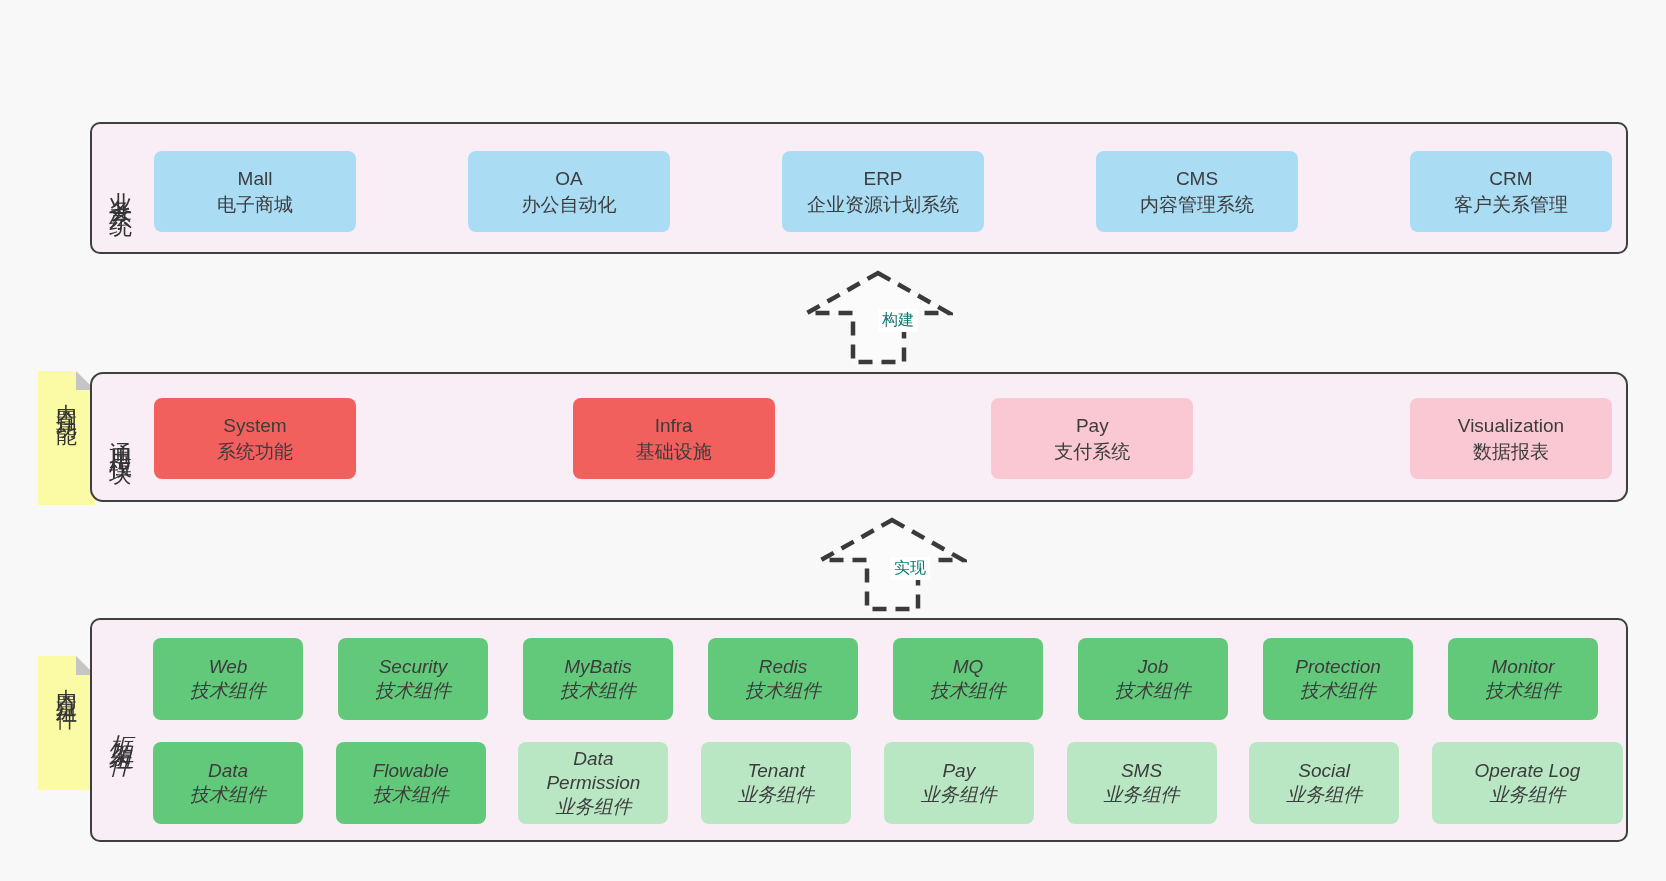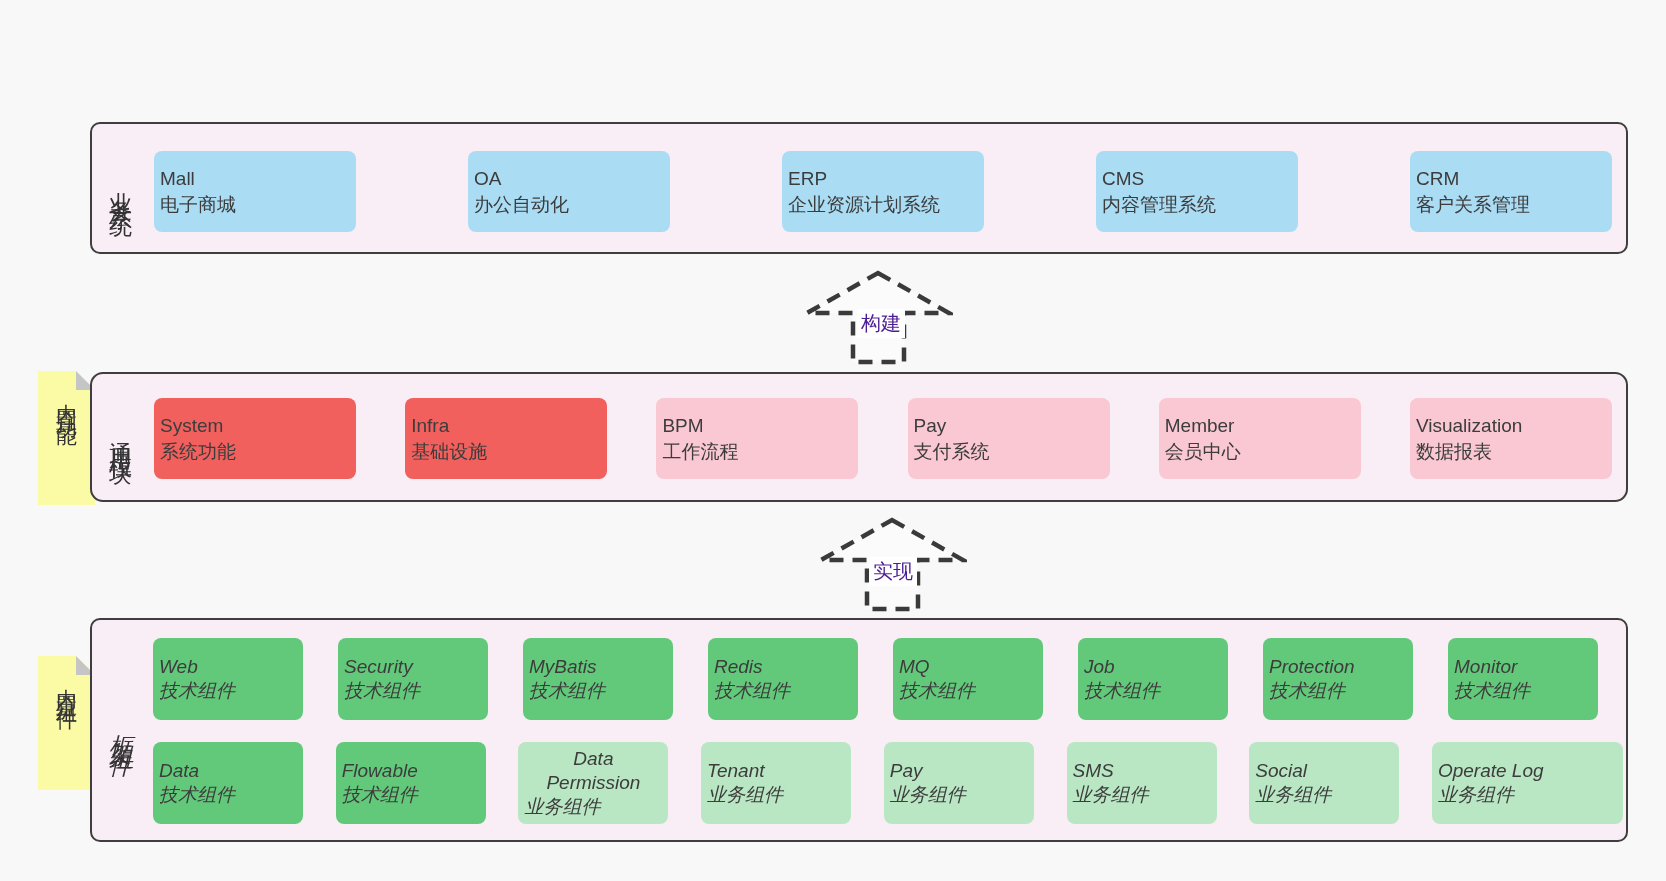--- a/index.html
+++ b/index.html
@@ -43,21 +43,21 @@
 
   .row8 { left:61px; height:82px; }
   #crow1 { top:18px;  right:28px; }
   #crow2 { top:122px; right:3px;  }
   .row8 .box { width:150px; line-height:24px; }
   .row8 .box.wide { width:191px; }
 
   .box {
     border-radius:8px;
     display:flex; flex-direction:column;
-    align-items:flex-start; justify-content:center;
+    align-items:center; justify-content:center;
     text-align:center;
     font-size:19px; line-height:26px;
     box-sizing:border-box; padding:2px 6px;
   }
   .blue   { background:#aadcf4; }
   .red    { background:#f2605e; }
   .pink   { background:#f9c8d3; }
   .green  { background:#63c97a; }
   .lgreen { background:#b9e6c3; }
 
@@ -79,21 +79,21 @@
     font-size:21px; letter-spacing:7px; color:#333; white-space:nowrap;
   }
 
   
   .arrow-svg { position:absolute; }
   #arrow-build-svg     { left:803px; top:270px; }
   #arrow-implement-svg { left:817px; top:517px; }
   .arrow-label {
     position:absolute; transform:translateX(-50%);
     background:#ffffff; padding:1px 4px;
-    font-size:20px; color:#4c1d95; white-space:nowrap;
+    font-size:16px; color:#0f766e; white-space:nowrap;margin-left:17px;
   }
   #arrow-build-label     { left:881px; top:309px; }
   #arrow-implement-label { left:893px; top:557px; }
 </style>
 </head>
 <body>
 
 <div id="canvas">
 
   <div class="band" id="band-business">
@@ -137,30 +137,22 @@
     <div class="box-row row6">
       <div class="box red">
         <div>System</div>
         <div>系统功能</div>
       </div>
       <div class="box red">
         <div>Infra</div>
         <div>基础设施</div>
       </div>
       <div class="box pink">
-        <div>BPM</div>
-        <div>工作流程</div>
-      </div>
-      <div class="box pink">
         <div>Pay</div>
         <div>支付系统</div>
-      </div>
-      <div class="box pink">
-        <div>Member</div>
-        <div>会员中心</div>
       </div>
       <div class="box pink">
         <div>Visualization</div>
         <div>数据报表</div>
       </div>
     </div>
   </div>
 
   <svg class="arrow-svg" id="arrow-implement-svg" width="150" height="96" viewBox="0 0 150 96">
     <path d="M75 3 L146 43 L101 43 L101 92 L50 92 L50 43 L4 43 Z" fill="#fbfbfb" stroke="#3a3a3a" stroke-width="4.5" stroke-dasharray="14 9"></path>

